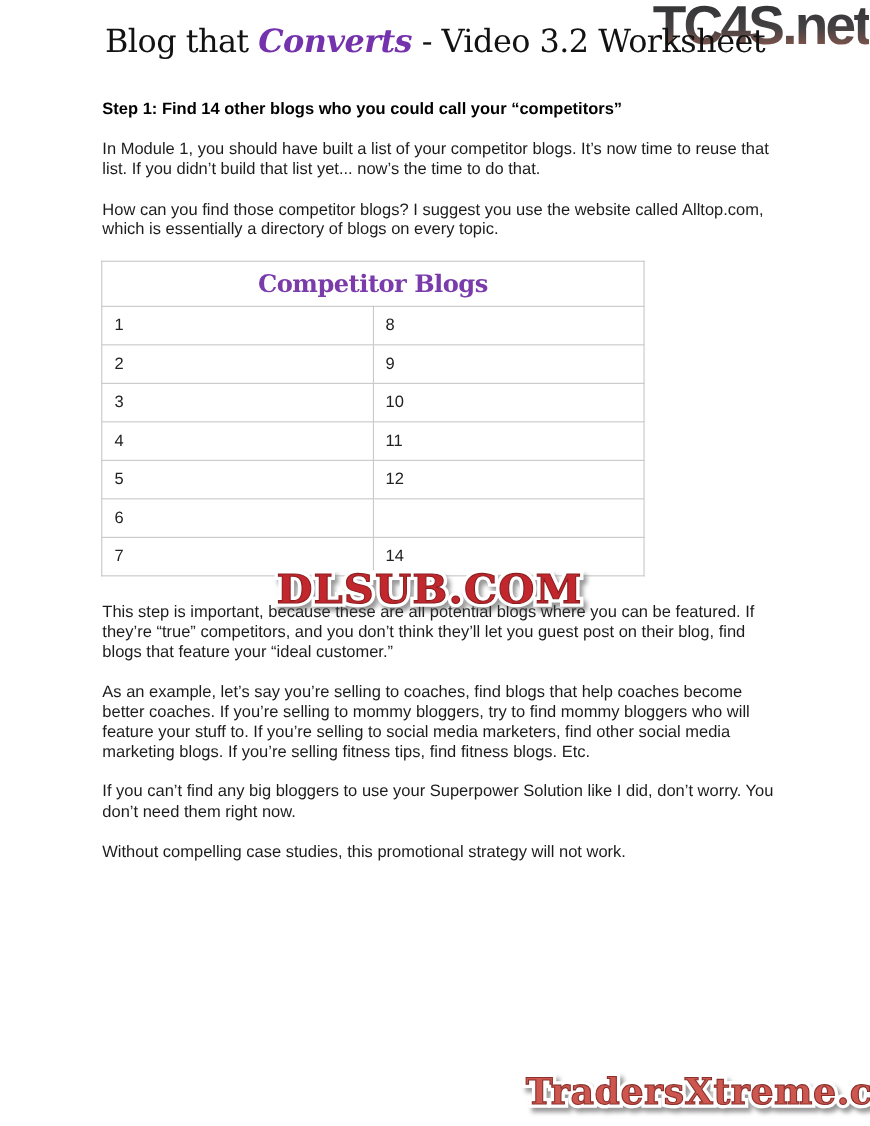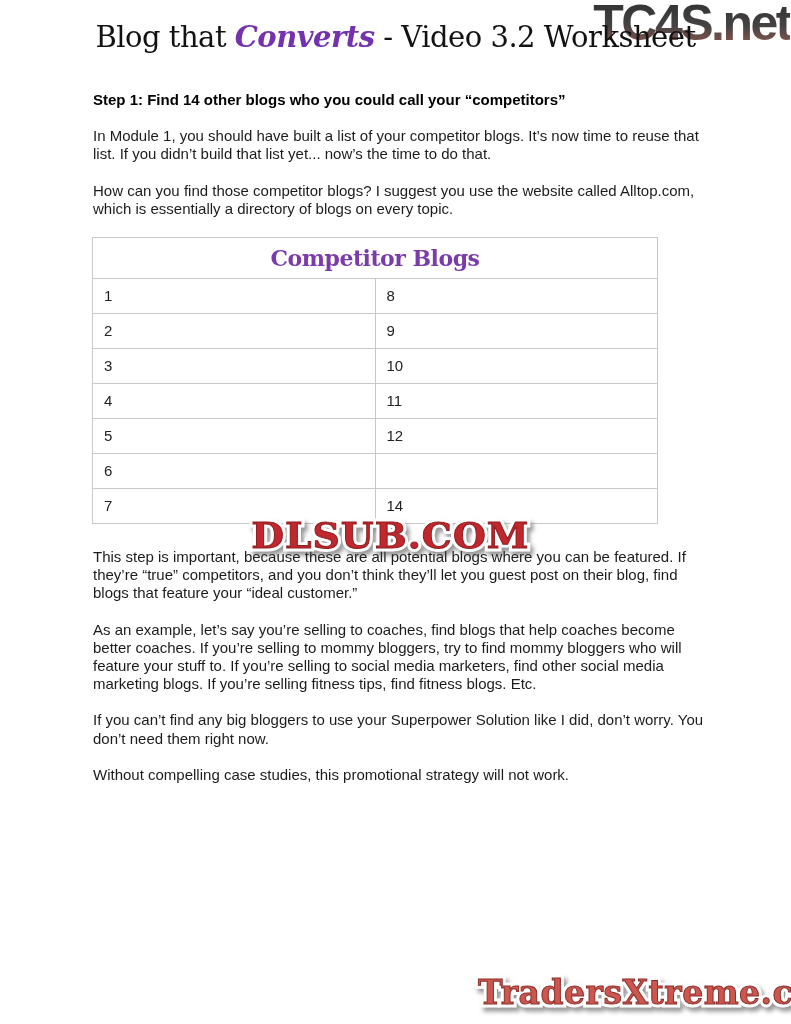--- a/index.html
+++ b/index.html
@@ -98,21 +98,21 @@
     z-index: 2;
     margin: 37px 85px 0 93px;
     font-size: 15px;
     line-height: 18.2px;
   }
   .content p { margin: 0 0 18px 0; }
   .content p.head { font-weight: bold; color: #000000; }
 
   
   table.blogs {
-    width: 566px;
+    width: 494px;
     margin: 19px 0 24px -1px;
     border-collapse: collapse;
     table-layout: fixed;
   }
   table.blogs td {
     border: 1px solid var(--table-border, #c8c8c8);
     height: 34px;
     padding: 0 0 0 11px;
     vertical-align: middle;
     font-size: 15px;

